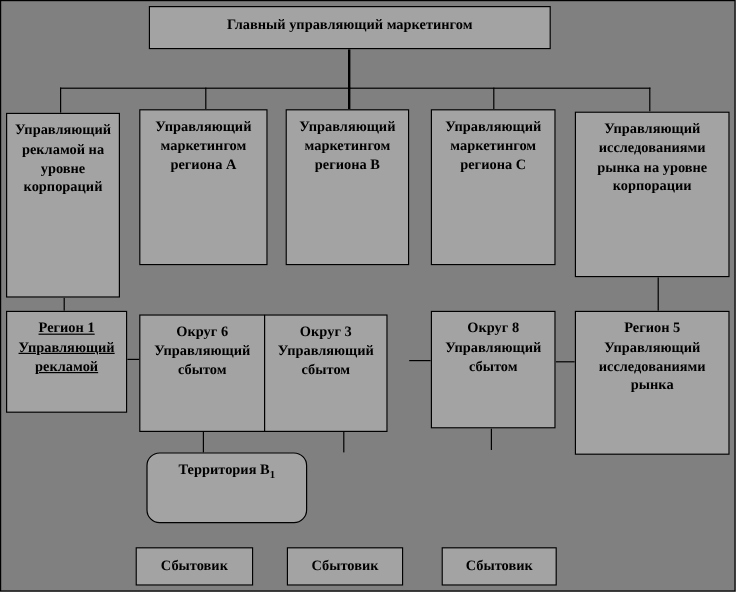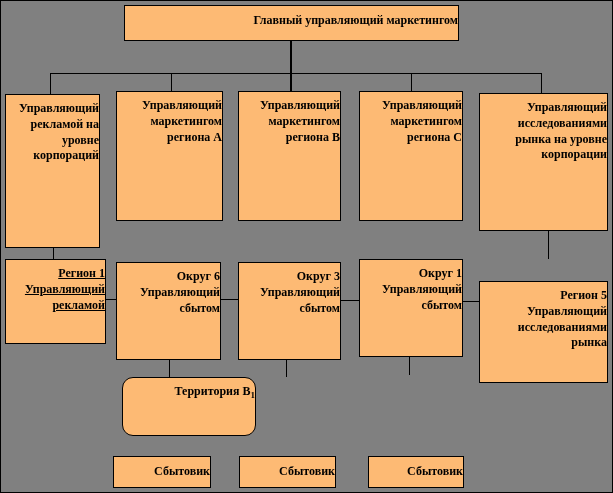--- a/index.html
+++ b/index.html
@@ -7,24 +7,24 @@
   .canvas{
     position:relative;
     width:613px;height:493px;
     background:#808080;
     border:1px solid #000;
     box-sizing:border-box;
     overflow:hidden;
   }
   .box{
     position:absolute;
-    background:#fdba74;
+    background:#a3a3a3;
     border:1px solid #000;
     box-sizing:border-box;
-    text-align:right;
+    text-align:center;
     font-weight:bold;
     font-size:12px;
     line-height:1.32;
     color:#000;
     white-space:pre-line;
     padding-top:6px;
   }
   .line{
     position:absolute;
     background:#000;
@@ -75,27 +75,27 @@
 исследованиями
 рынка на уровне
 корпорации</div>
 
   <div class="box" style="left:4px;top:258px;width:101px;height:85px;text-decoration:underline;">Регион 1
 Управляющий
 рекламой</div>
   <div class="box" style="left:115px;top:261px;width:105px;height:98px;">Округ 6
 Управляющий
 сбытом</div>
-  <div class="box" style="left:237px;top:261px;width:103px;height:98px;">Округ 3
+  <div class="box" style="left:219px;top:261px;width:103px;height:98px;">Округ 3
 Управляющий
 сбытом</div>
-  <div class="box" style="left:358px;top:258px;width:104px;height:98px;">Округ 1
+  <div class="box" style="left:358px;top:258px;width:104px;height:98px;">Округ 8
 Управляющий
 сбытом</div>
-  <div class="box" style="left:478px;top:258px;width:129px;height:102px;margin-top:22px;">Регион 5
+  <div class="box" style="left:478px;top:258px;width:129px;height:120px;">Регион 5
 Управляющий
 исследованиями
 рынка</div>
 
   <div class="box" style="left:121px;top:376px;width:134px;height:59px;border-radius:11px;"><span>Территория В</span><span class="sub">1</span></div>
 
   <div class="box" style="left:112px;top:455px;width:98px;height:32px;padding-top:7px;">Сбытовик</div>
   <div class="box" style="left:238px;top:455px;width:97px;height:32px;padding-top:7px;">Сбытовик</div>
   <div class="box" style="left:367px;top:455px;width:96px;height:32px;padding-top:7px;">Сбытовик</div>
 

